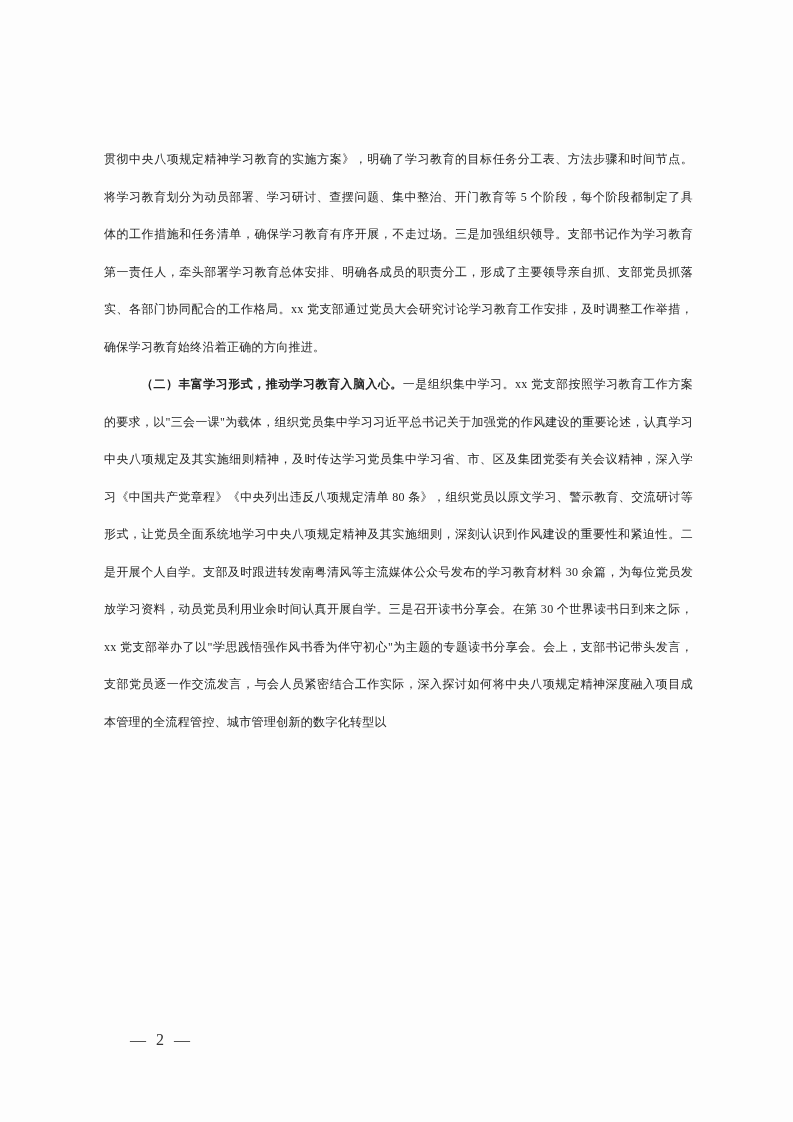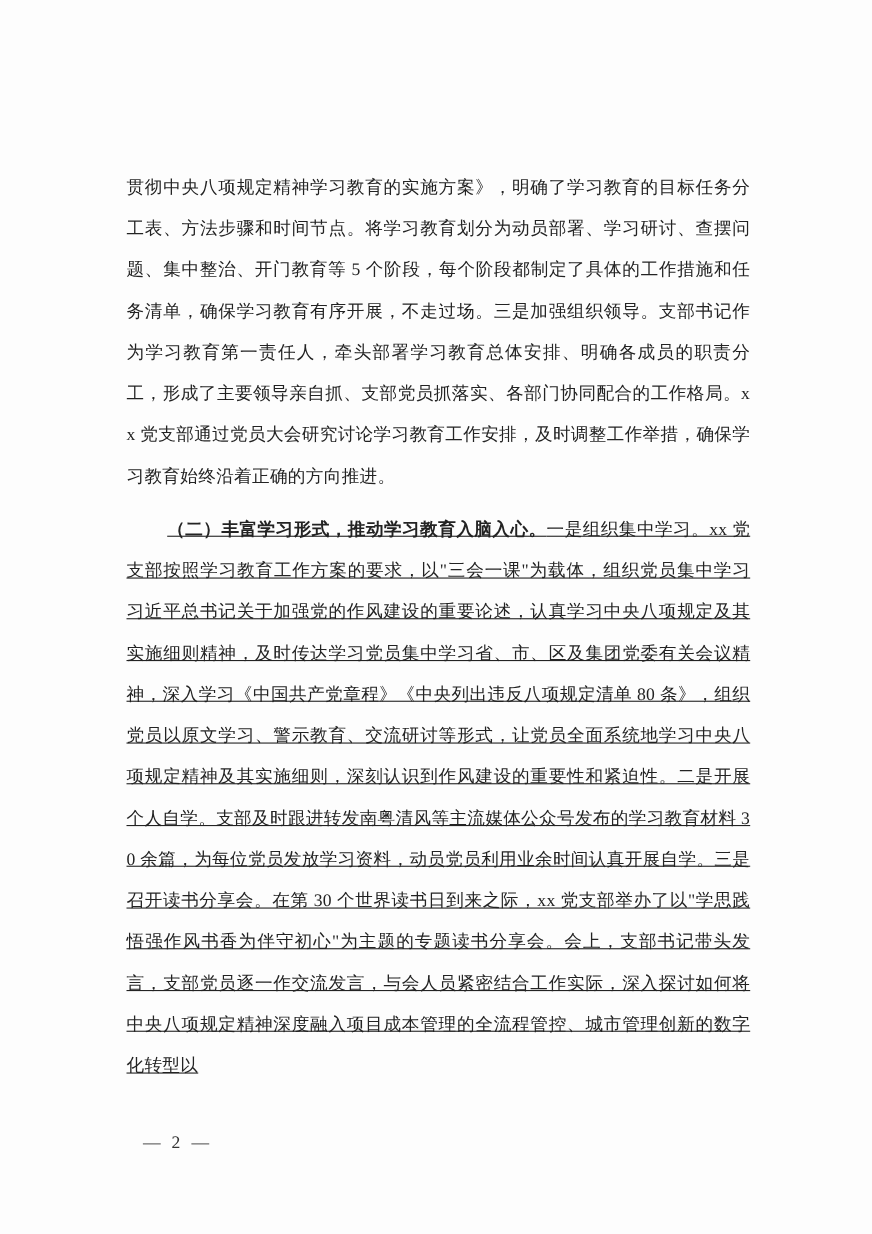--- a/index.html
+++ b/index.html
@@ -16,31 +16,30 @@
     font-family: "Liberation Serif", "DejaVu Serif", serif;
     color: #232323;
   }
   .content {
     position: absolute;
     left: 104px;
     top: 141px;
     width: 589px;
   }
   .para {
-    margin: 11px;
-    font-size: 16px;
+    margin: 0;
+    font-size: 12px;
     line-height: 37.5px;
     text-align: justify;
     text-justify: inter-ideograph;
     letter-spacing: 0.3px;
     word-break: break-all;
   }
   .para.indent {
     text-indent: 37px;
-    text-decoration: underline;
   }
   .section-heading {
     font-weight: bold;
   }
   .footer {
     position: absolute;
     left: 130px;
     top: 1028px;
     font-size: 16px;
     line-height: 24px;

